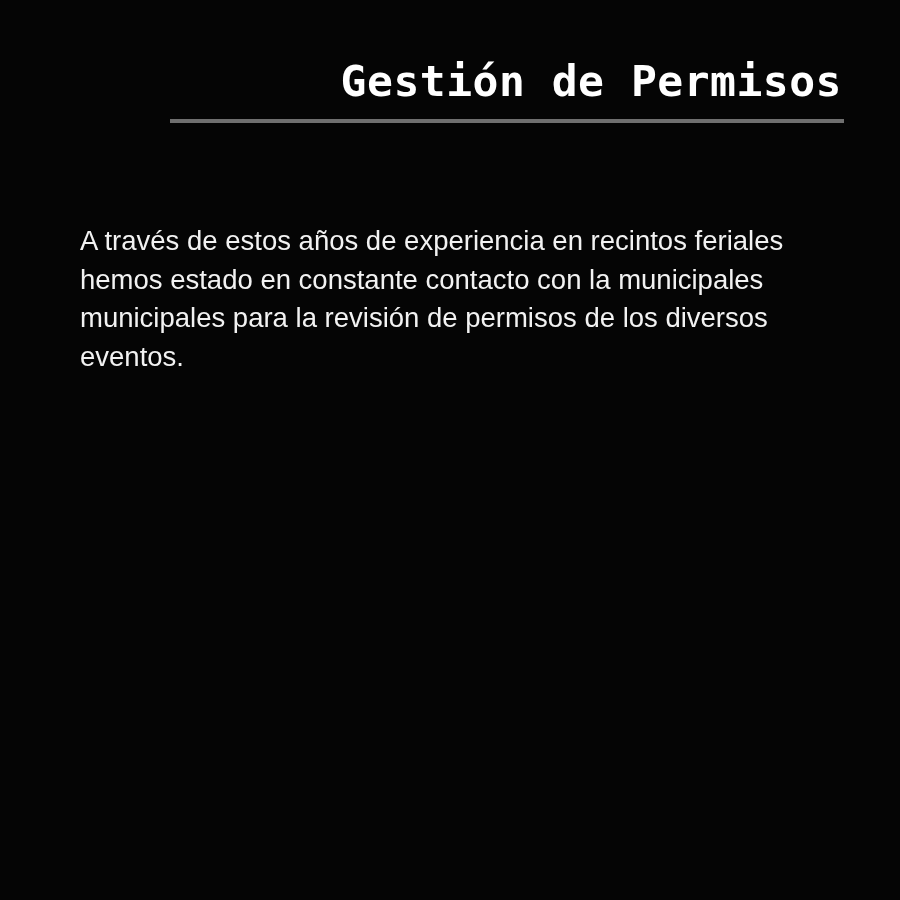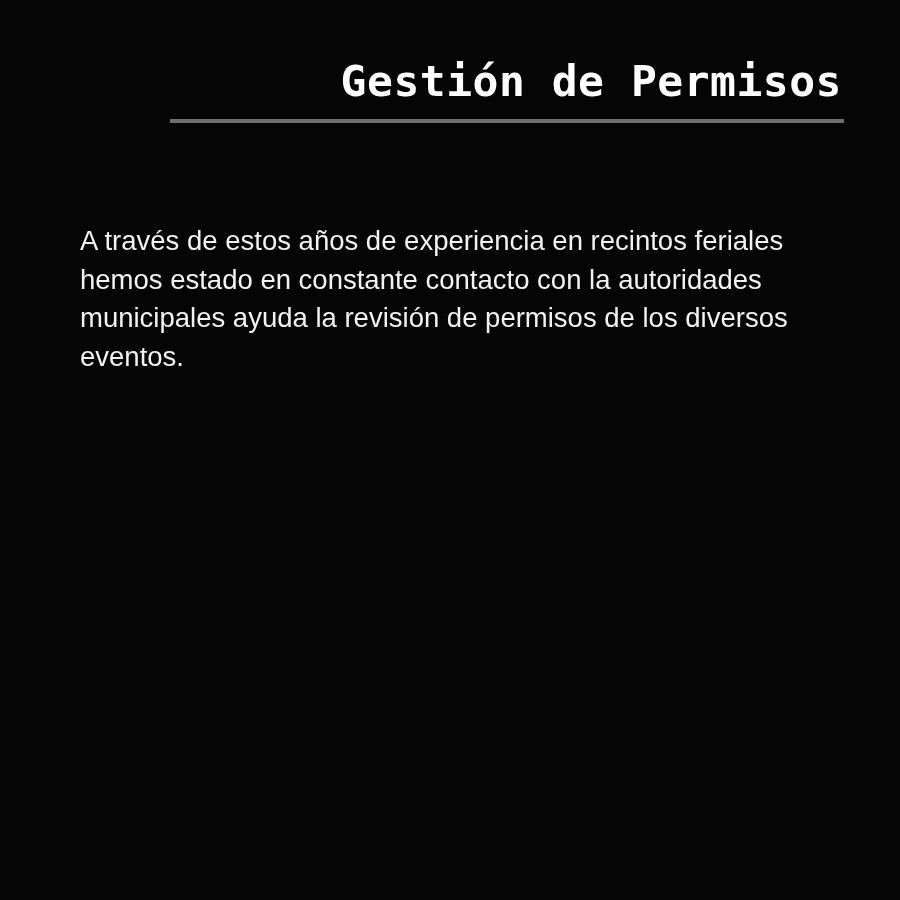--- a/index.html
+++ b/index.html
@@ -62,16 +62,16 @@
 <body>
 
 <div class="slide">
 
   <div class="title-block">
     <h1 class="slide-title">Gestión de Permisos</h1>
     <div class="title-rule"></div>
   </div>
 
   <div class="body-block">
-    <p class="para">A través de estos años de experiencia en recintos feriales hemos estado en constante contacto con la autoridades municipales ayuda la revisión de permisos de los diversos eventos.</p>
+    <p class="para">A través de estos años de experiencia en recintos feriales hemos estado en constante contacto con la municipales municipales para la revisión de permisos de los diversos eventos.</p>
   </div>
 
 </div>
 
 </body></html>

